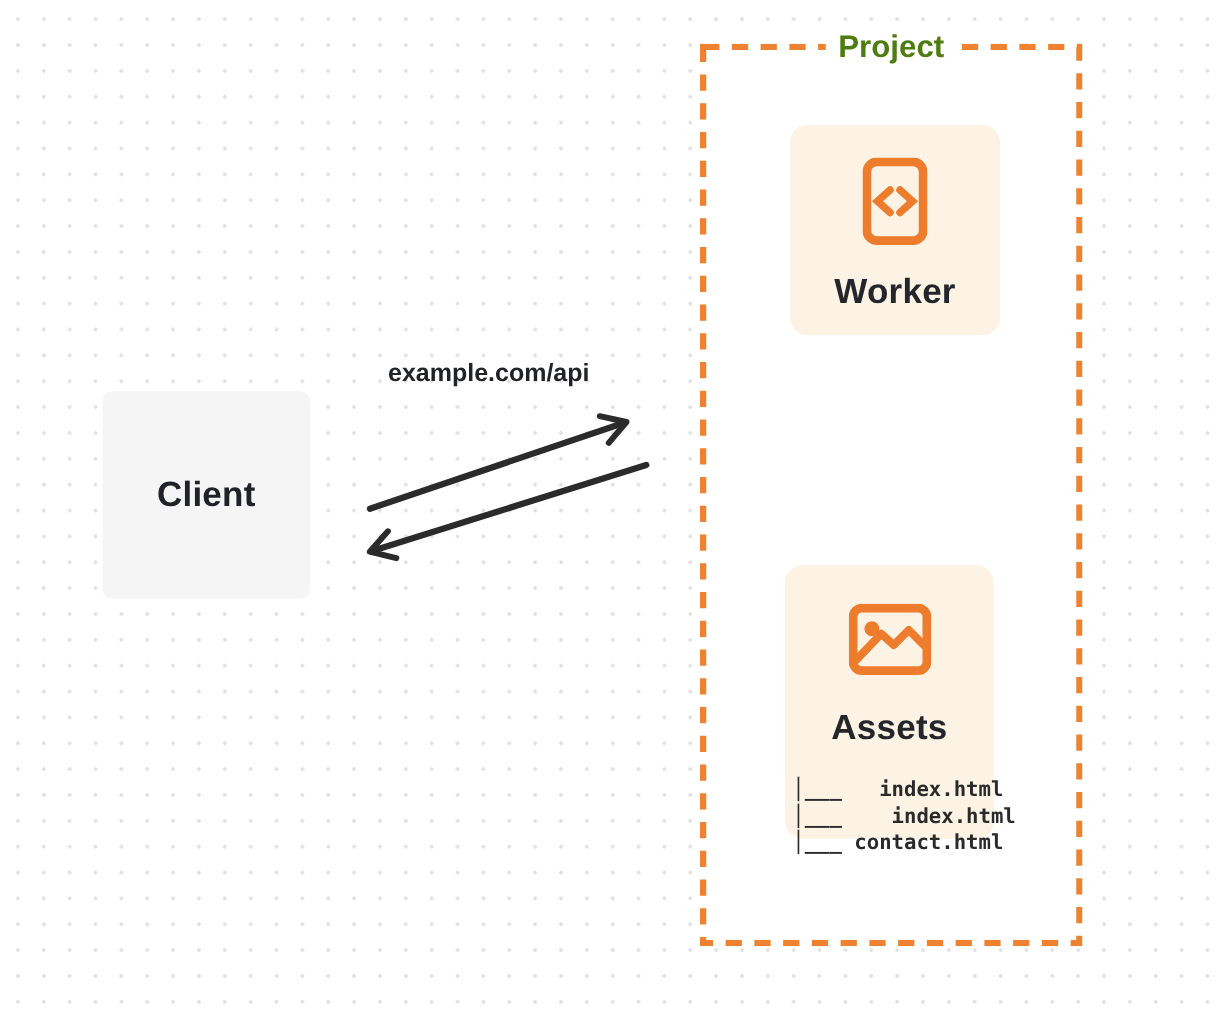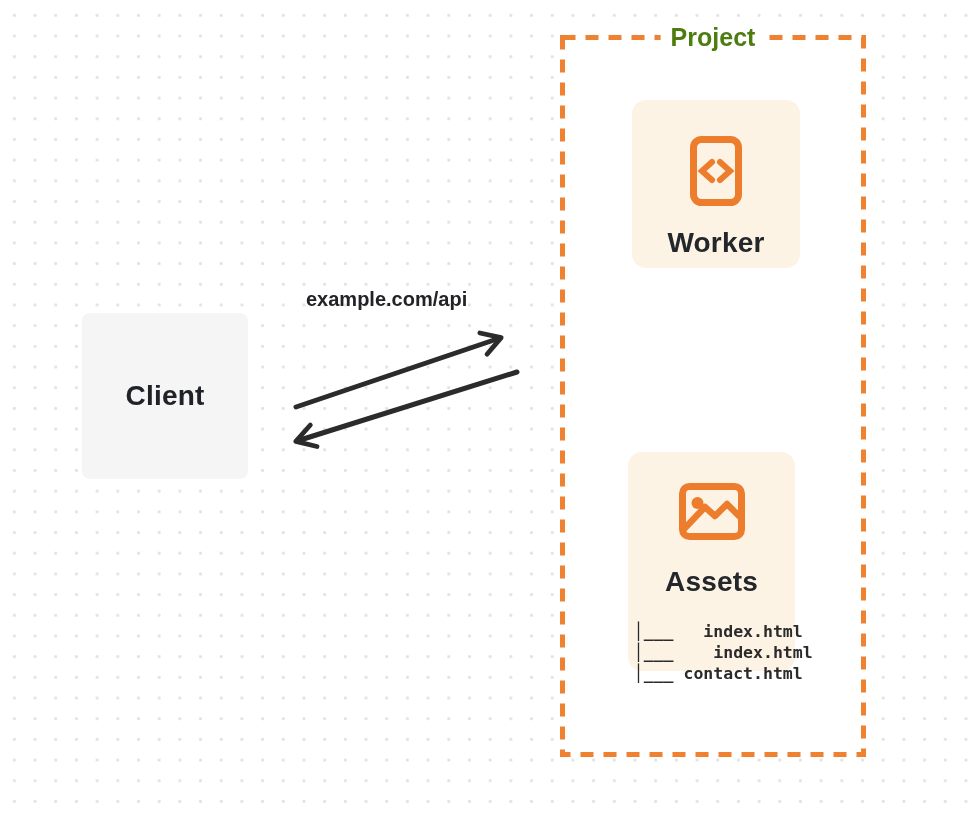--- a/index.html
+++ b/index.html
@@ -26,21 +26,21 @@
   }
   .client-box .node-label {
     font-size: 28px; font-weight: bold; color: #202228; letter-spacing: 0.2px;
   }
 
   
   .request-label {
     position: absolute;
     left: 306px; top: 288px;
     width: 170px;
-    text-align: left;
+    text-align: center;
     font-size: 20px; font-weight: bold; color: #222326;
   }
 
   
   .arrows-svg {
     position: absolute; left: 0; top: 0;
     width: 980px; height: 818px;
     pointer-events: none;
   }
 
@@ -69,21 +69,21 @@
   
   .card {
     position: absolute;
     background: #fcf3e4;
     border-radius: 14px;
     display: flex; flex-direction: column; align-items: center;
   }
   .card .node-label {
     font-size: 28px; font-weight: bold; color: #23262b; letter-spacing: 0.2px;
   }
-  .worker-card { left: 72px; top: 65px;  width: 168px; height: 168px; padding-top: 36px; box-sizing: border-box; }
+  .worker-card { left: 72px; top: 65px;  width: 168px; height: 168px; padding-top: 26px; box-sizing: border-box; }
   .worker-card .icon-wrap { margin-bottom: 21px; }
   .assets-card { left: 68px; top: 417px; width: 167px; height: 219px; padding-top: 31px; box-sizing: border-box; }
   .assets-card .icon-wrap { margin-bottom: 26px; }
   .icon-wrap { line-height: 0; }
 
   
   .file-tree {
     position: absolute;
     left: 44px; top: 586px;
     font-family: "DejaVu Sans Mono", monospace;

